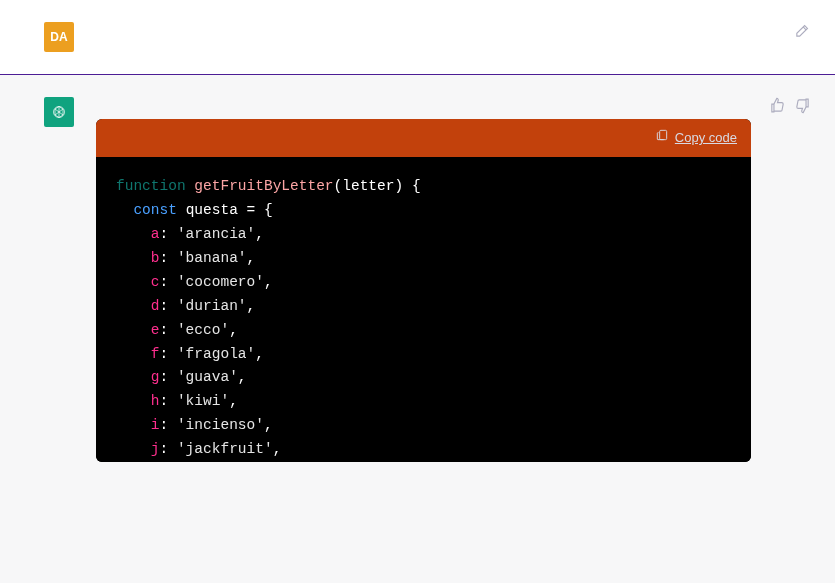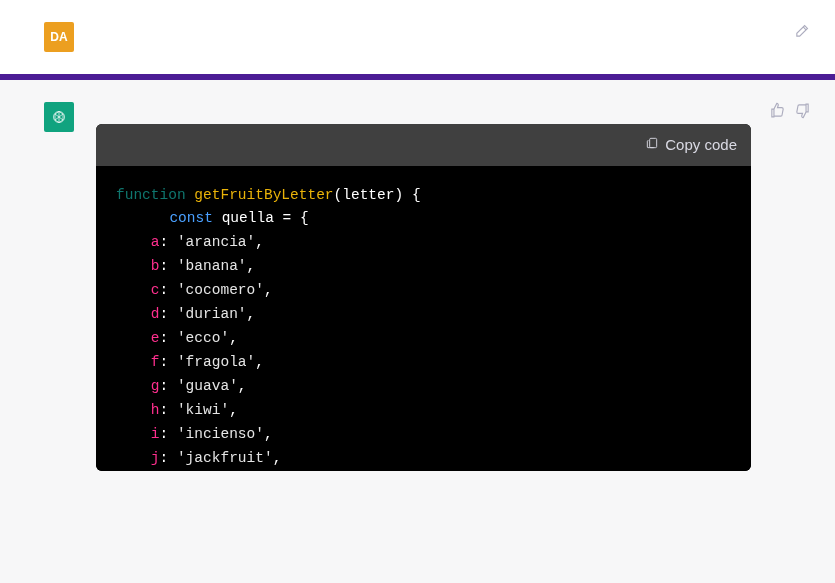--- a/index.html
+++ b/index.html
@@ -10,21 +10,21 @@
     font-size: 15.5px;
     line-height: 1.7;
     width: 835px;
   }
   .message {
     display: flex;
     padding: 22px 44px 22px 44px;
     gap: 22px;
     position: relative;
   }
-  .msg-user { background: #ffffff; border-bottom: 6px solid #4c1d95; }
+  .msg-user { background: #ffffff; border-bottom: 1px solid #4c1d95; }
   .msg-assistant { background: #f7f7f8; }
   .avatar {
     width: 30px;
     height: 30px;
     border-radius: 2px;
     flex-shrink: 0;
     display: flex;
     align-items: center;
     justify-content: center;
     font-size: 12px;
@@ -50,50 +50,51 @@
   .action-btn { cursor: pointer; display: inline-flex; }
   .action-btn svg { width: 17px; height: 17px; stroke: #acacbe; fill: none; stroke-width: 1.6; }
 
   .code-block {
     margin-top: 22px;
     border-radius: 6px;
     overflow: hidden;
     background: #000;
   }
   .code-header {
-    background: #404040;
+    background: #c2410c;
     display: flex;
     justify-content: flex-end;
     align-items: center;
     padding: 8px 14px;
-    font-size: 15px;
+    font-size: 13px;
     color: #d9d9e3;
     gap: 6px;
+    text-decoration: underline;
   }
   .copy-btn {
     display: flex;
     align-items: center;
     gap: 6px;
     cursor: pointer;
   }
   .copy-btn svg { width: 14px; height: 14px; stroke: #d9d9e3; fill: none; stroke-width: 1.6; }
   pre.code {
     font-family: "SFMono-Regular", Consolas, "Liberation Mono", Menlo, monospace;
     font-size: 14.5px;
     line-height: 1.65;
     color: #fff;
     padding: 18px 20px 0 20px;
     white-space: pre;
     overflow-x: auto;
     background: #000;
   }
   .tok-kw       { color: #0f766e; }
   .tok-ident    { color: #ffffff; }
-  .tok-funcname { color: #eab308; text-align: center; }
-  .tok-kw2      { color: #4aa0ff; margin-left: 36px; }
+  .tok-funcname { color: #fca5a5; text-align: center; }
+  .tok-kw2      { color: #4aa0ff; }
   .tok-key      { color: #ff2f8e; }
   .tok-str      { color: #e5e5e5; }
   .tok-punct    { color: #ffffff; }
 </style>
 </head>
 <body>
 
 <div class="message msg-user">
   <div class="avatar avatar-user">
     <span>DA</span>
@@ -124,21 +125,21 @@
           <span>
             <svg viewBox="0 0 24 24">
                 <rect x="8" y="4" width="12" height="16" rx="2"></rect>
                 <path d="M6 8H5a1 1 0 0 0-1 1v10a1 1 0 0 0 1 1h10"></path>
               </svg>
           </span>
           <span>Copy code</span>
         </div>
       </div>
       <pre class="code"><span class="tok-kw">function</span> <span class="tok-funcname">getFruitByLetter</span><span class="tok-punct">(</span><span class="tok-ident">letter</span><span class="tok-punct">) {</span>
-  <span class="tok-kw2">const</span> <span class="tok-ident">quella</span><span class="tok-punct"> = {</span>
+  <span class="tok-kw2">const</span> <span class="tok-ident">questa</span><span class="tok-punct"> = {</span>
 <span id="code-entries">    <span class="tok-key">a</span><span class="tok-punct">: </span><span class="tok-str">'arancia'</span><span class="tok-punct">,</span>
     <span class="tok-key">b</span><span class="tok-punct">: </span><span class="tok-str">'banana'</span><span class="tok-punct">,</span>
     <span class="tok-key">c</span><span class="tok-punct">: </span><span class="tok-str">'cocomero'</span><span class="tok-punct">,</span>
     <span class="tok-key">d</span><span class="tok-punct">: </span><span class="tok-str">'durian'</span><span class="tok-punct">,</span>
     <span class="tok-key">e</span><span class="tok-punct">: </span><span class="tok-str">'ecco'</span><span class="tok-punct">,</span>
     <span class="tok-key">f</span><span class="tok-punct">: </span><span class="tok-str">'fragola'</span><span class="tok-punct">,</span>
     <span class="tok-key">g</span><span class="tok-punct">: </span><span class="tok-str">'guava'</span><span class="tok-punct">,</span>
     <span class="tok-key">h</span><span class="tok-punct">: </span><span class="tok-str">'kiwi'</span><span class="tok-punct">,</span>
     <span class="tok-key">i</span><span class="tok-punct">: </span><span class="tok-str">'incienso'</span><span class="tok-punct">,</span>
     <span class="tok-key">j</span><span class="tok-punct">: </span><span class="tok-str">'jackfruit'</span><span class="tok-punct">,</span>

